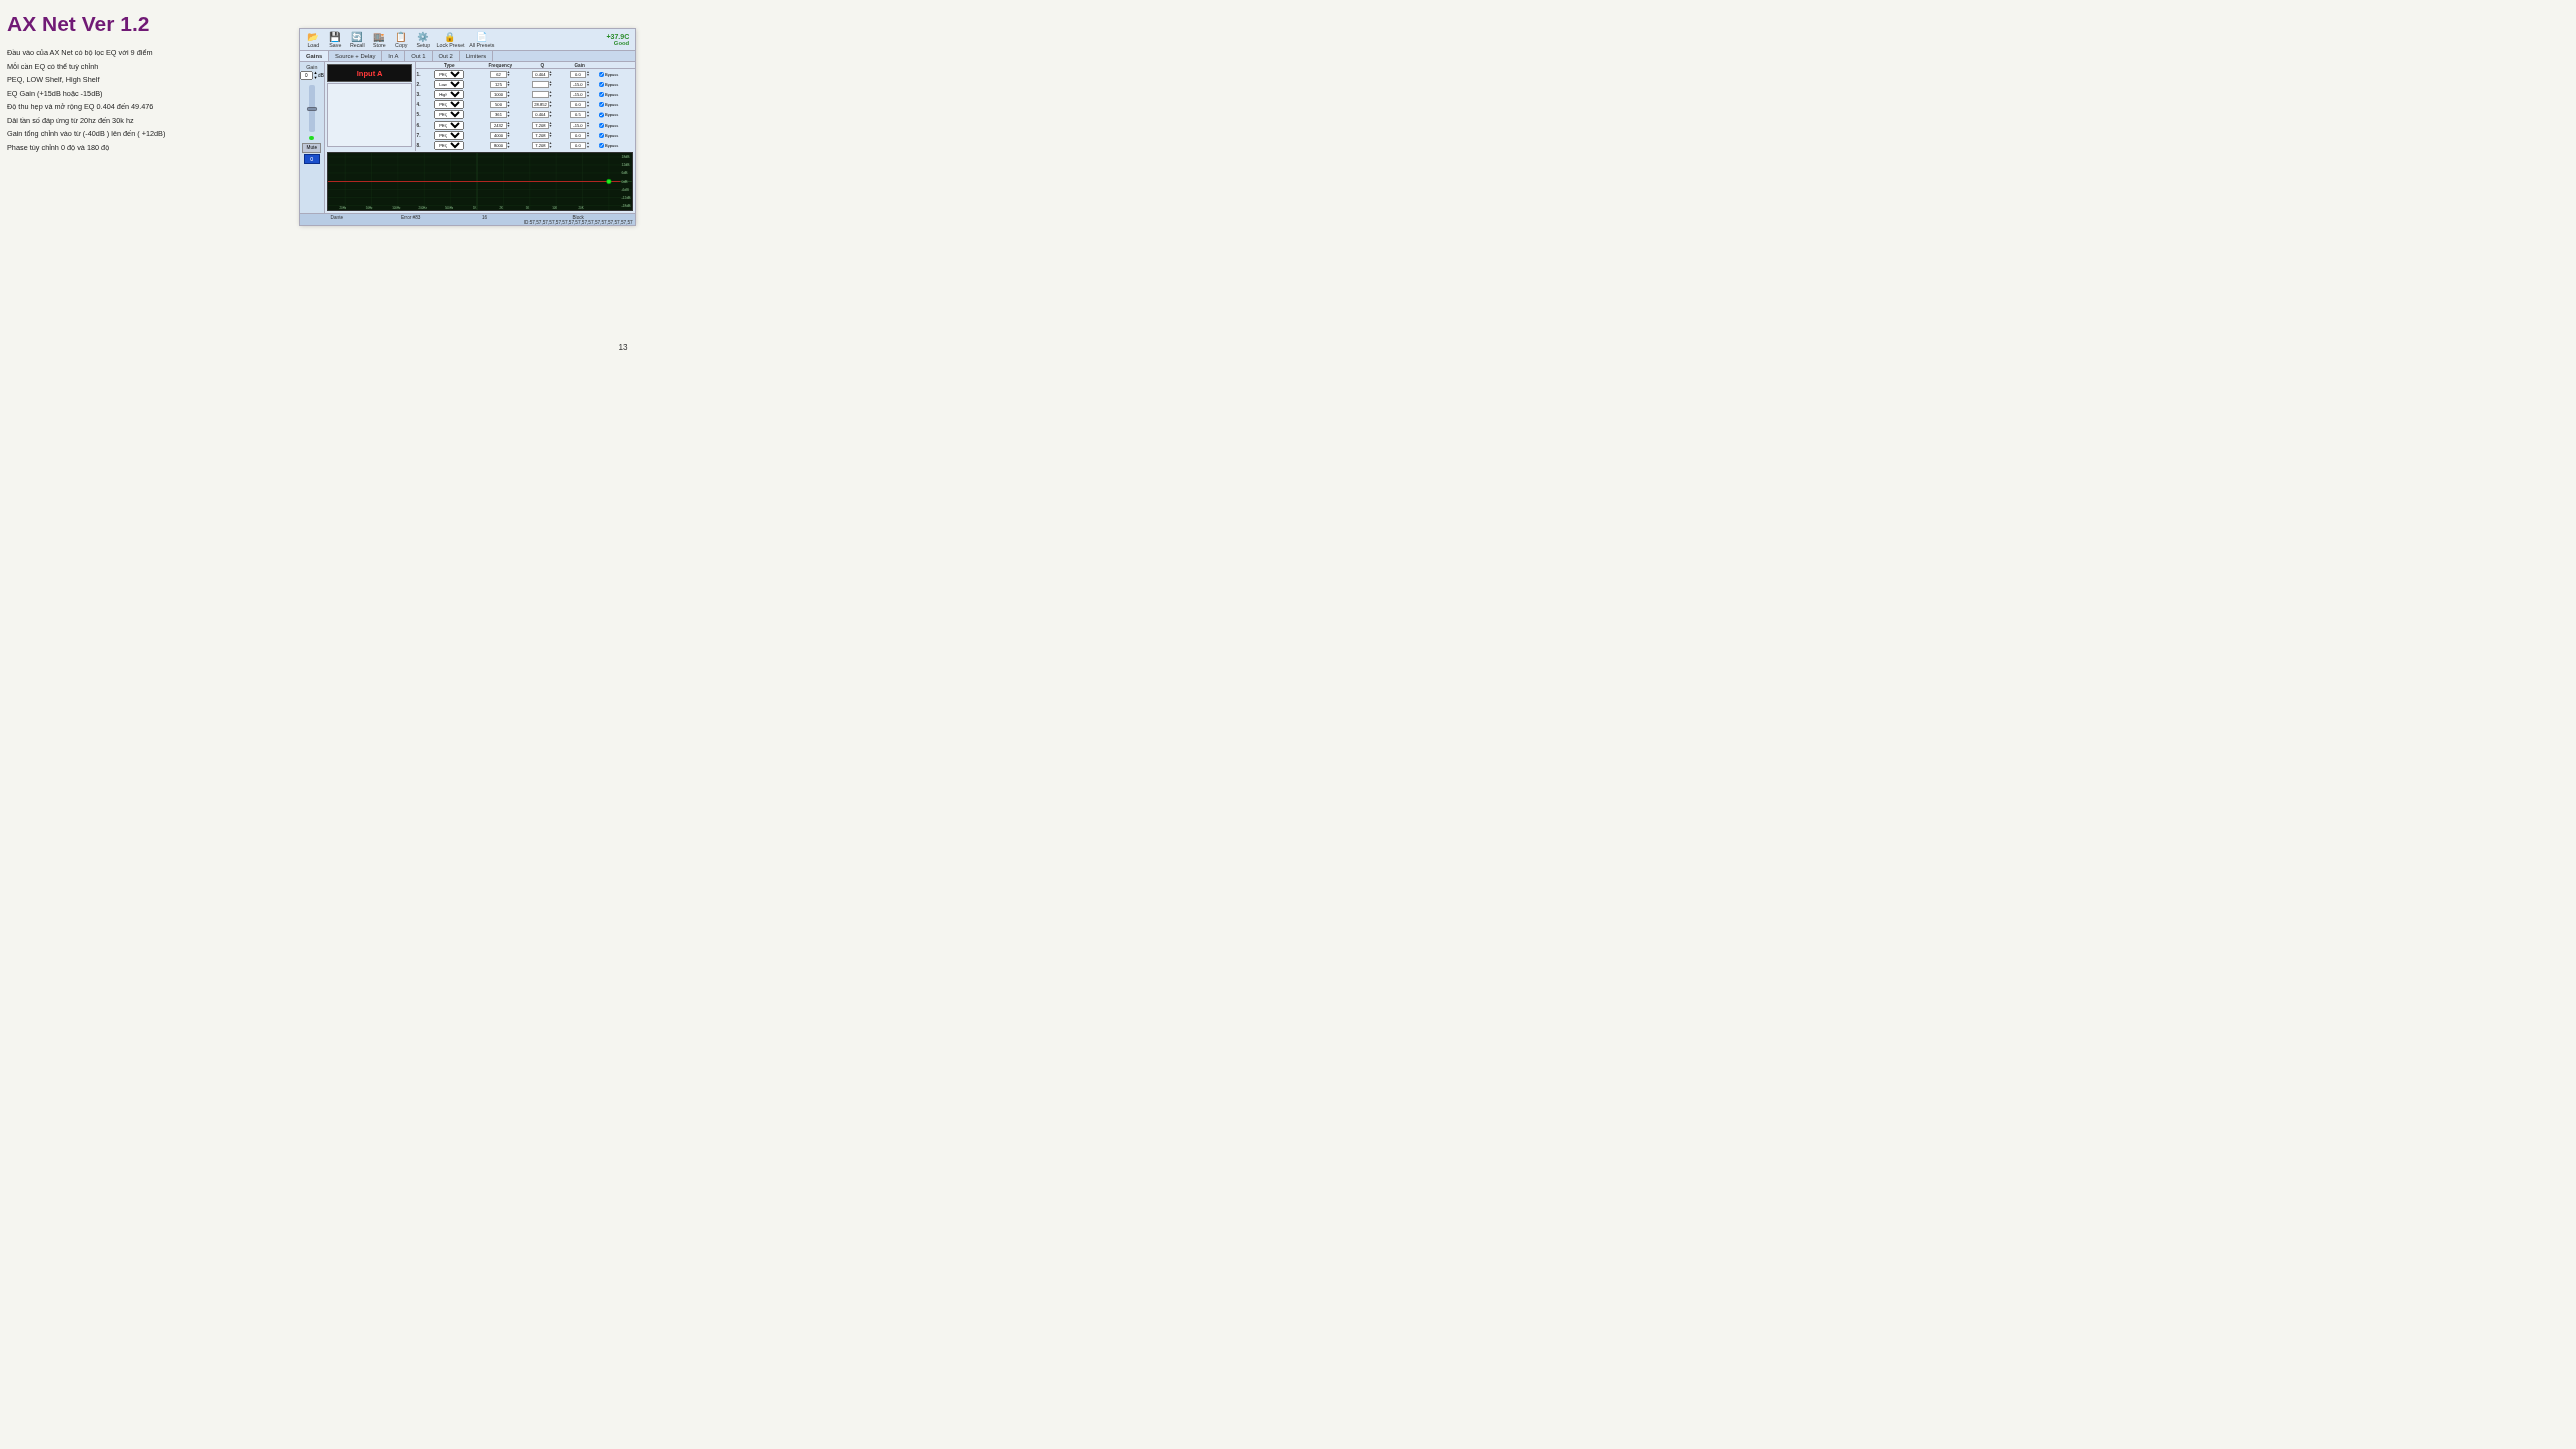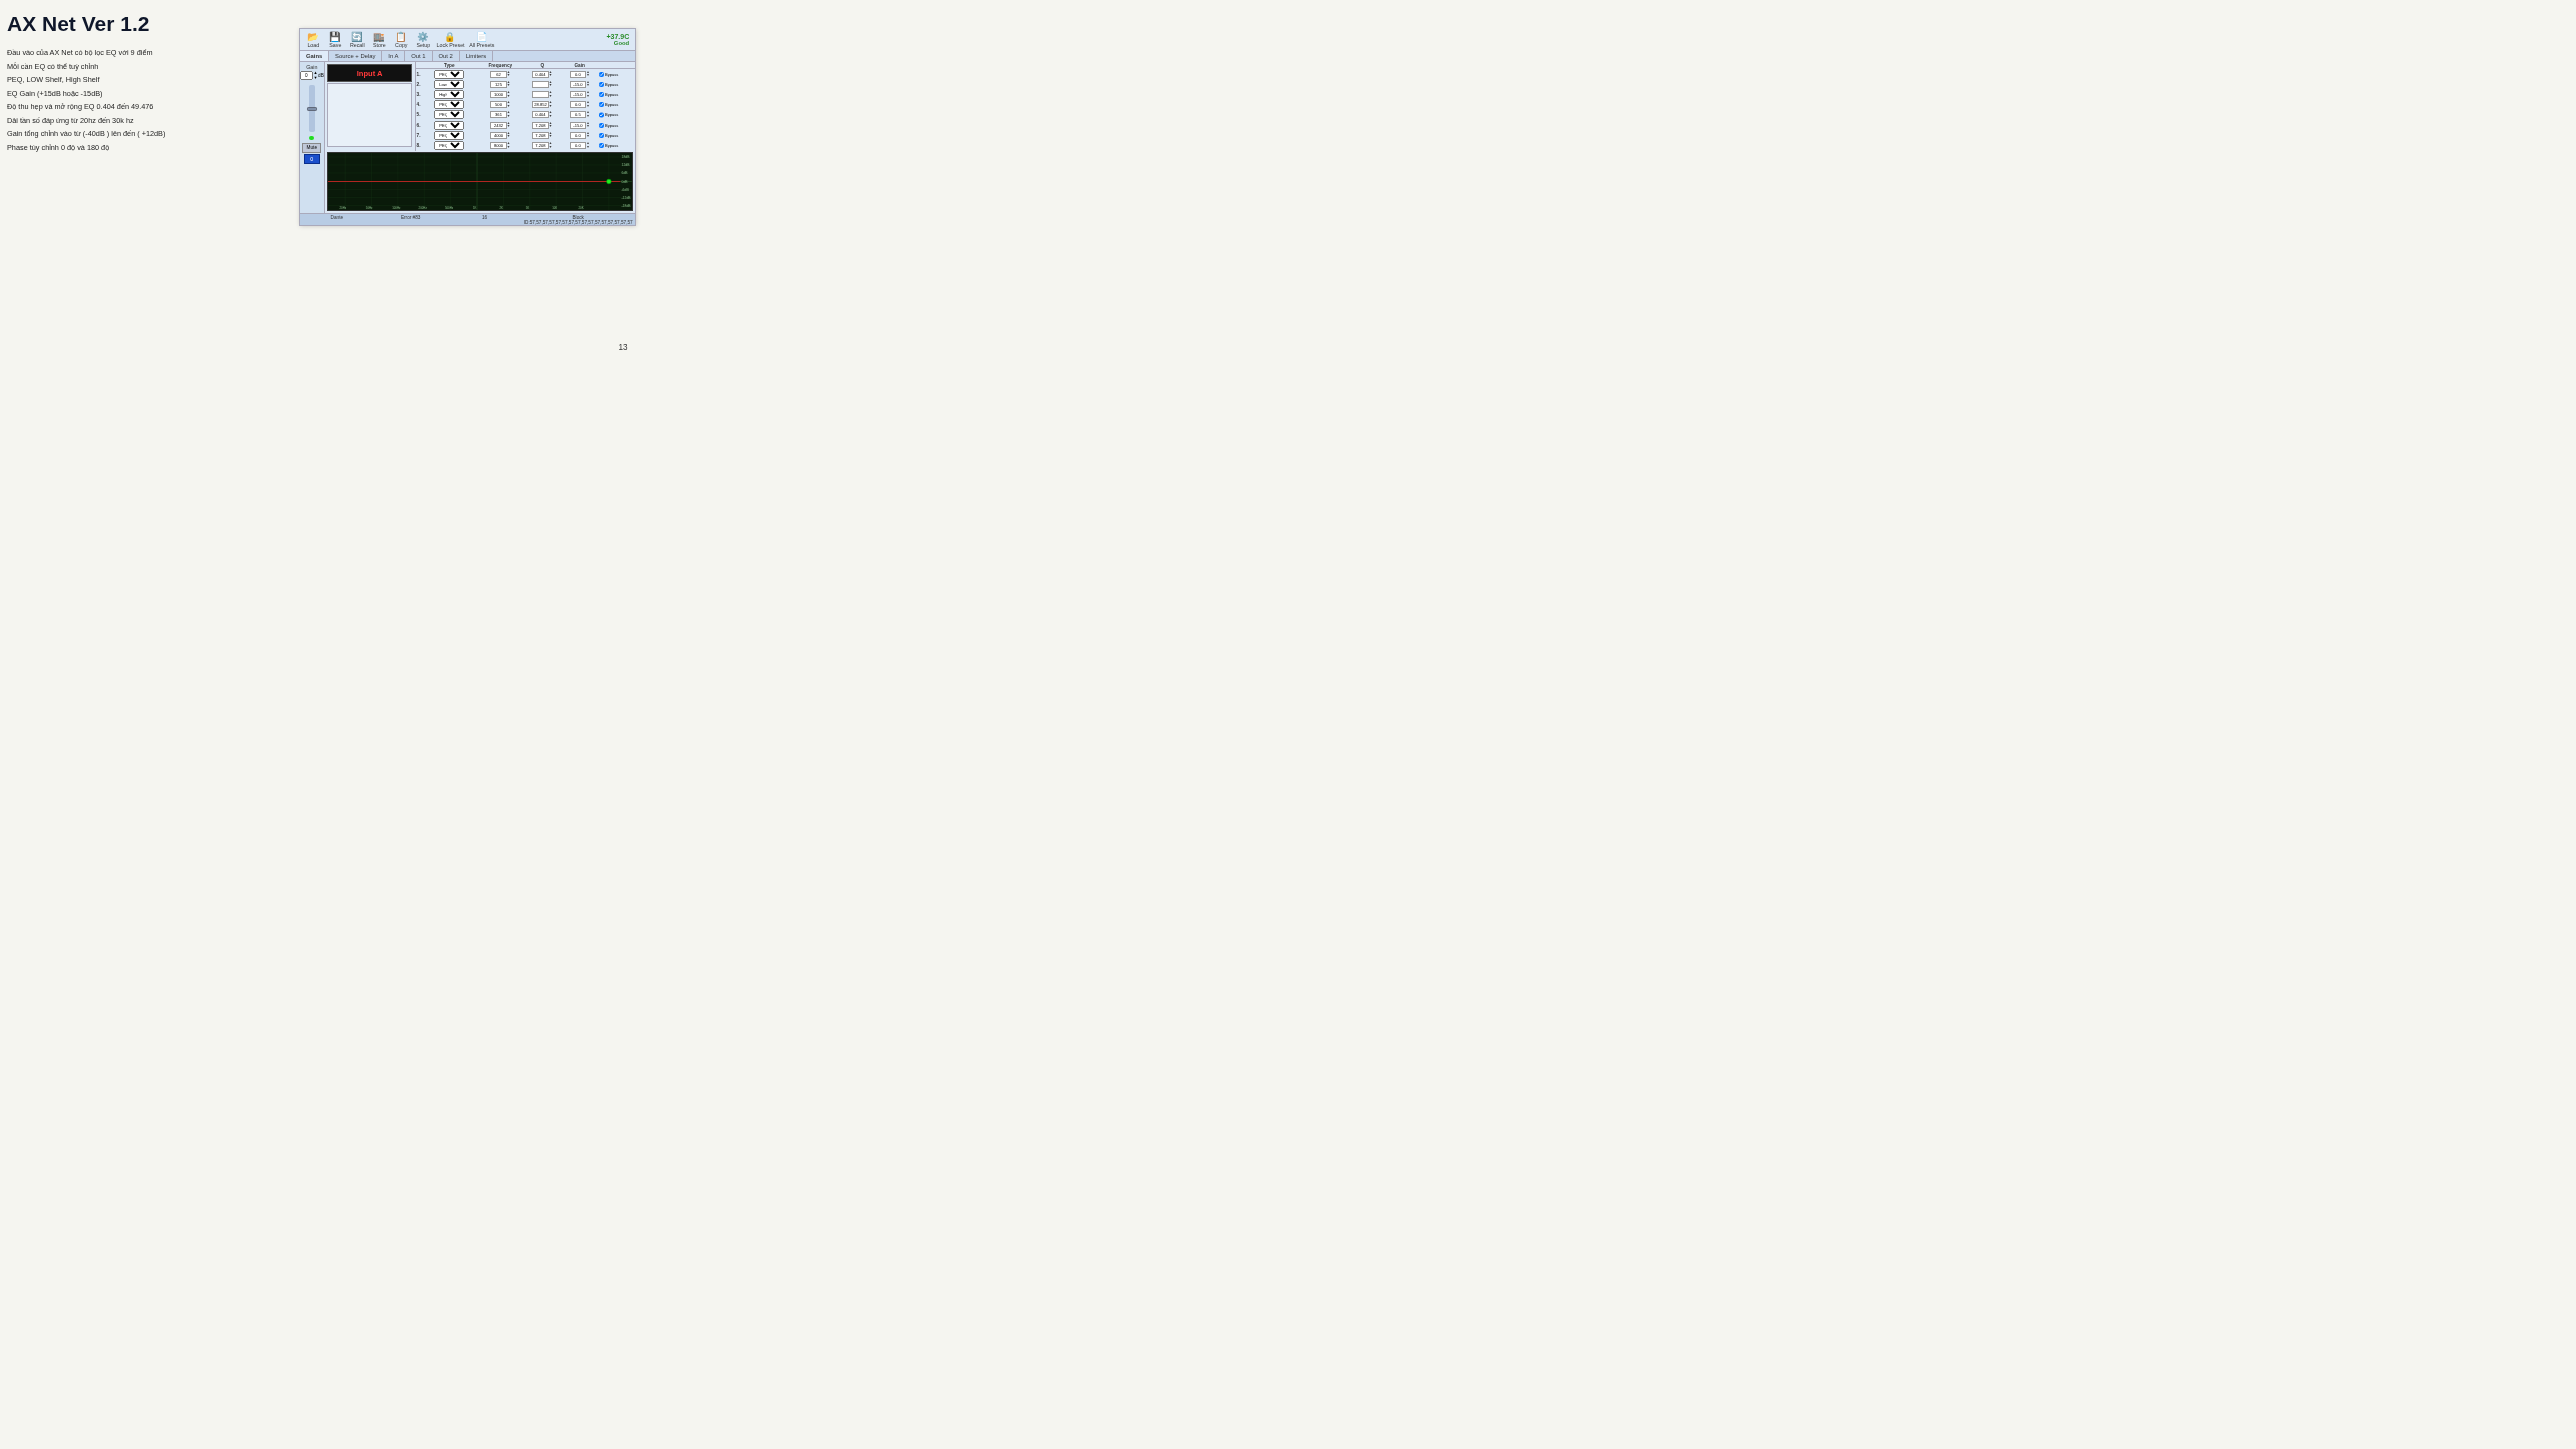--- a/index.html
+++ b/index.html
@@ -15,21 +15,21 @@
     
     .left-panel {
       position: absolute;
       left: 7px;
       top: 11.7px;
       width: 222px;
     }
     .main-title {
       font-size: 21px;
       font-weight: 900;
-      color: #0f172a;
+      color: #701a75;
       margin-bottom: 10.5px;
     }
     .desc-list {
       font-size: 7.3px;
       color: #222;
       line-height: 1.85;
     }
 
     
     .page-num {

